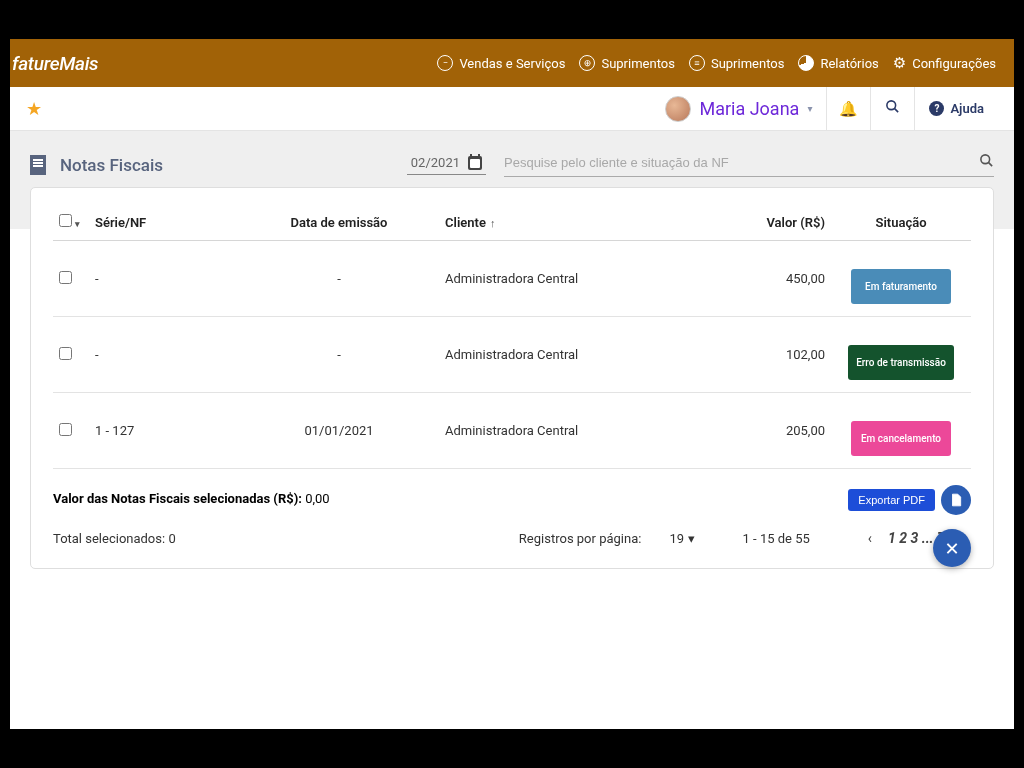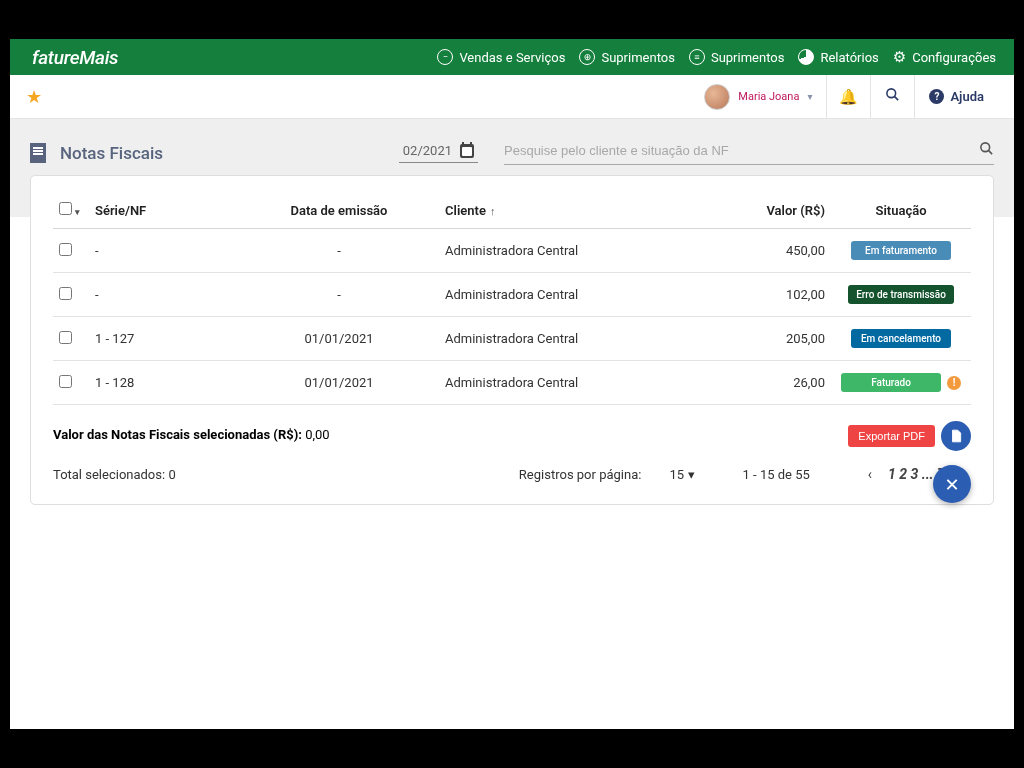--- a/index.html
+++ b/index.html
@@ -1,76 +1,76 @@
 <!DOCTYPE html>
 <html><head>
 <meta charset="utf-8">
 <style>
 * { margin: 0; padding: 0; box-sizing: border-box; }
 body { font-family: -apple-system, BlinkMacSystemFont, "Segoe UI", Roboto, sans-serif; background: #000; width: 1024px; height: 768px; overflow: hidden; display: flex; align-items: center; justify-content: center; }
 .page-wrap { width: 1004px; height: 690px; background: #fff; position: relative; }
-.topnav { background: #15803d; height: 36px; display: flex; align-items: center; padding: 0 18px 0 22px; color: #fff; }
+.topnav { background: #a16207; height: 48px; display: flex; align-items: center; padding: 0 18px 0 2px; color: #fff; }
 .logo { font-size: 19px; font-weight: 500; letter-spacing: -0.3px; font-style: italic; }
 .nav-items { margin-left: auto; display: flex; gap: 14px; align-items: center; }
 .nav-item { display: flex; align-items: center; gap: 6px; font-size: 13px; cursor: pointer; }
 .nav-icon-circle { width: 16px; height: 16px; border: 1.6px solid #fff; border-radius: 50%; display: inline-flex; align-items: center; justify-content: center; font-size: 9px; }
 
 .secondbar { height: 44px; background: #fff; border-bottom: 1px solid #e4e4e4; display: flex; align-items: center; padding: 0 16px; }
 .star { color: #f5a623; font-size: 18px; }
 .second-right { margin-left: auto; display: flex; align-items: center; gap: 0; }
 .user-seg { display: flex; align-items: center; gap: 8px; padding: 0 14px; height: 44px; cursor: pointer; }
 .avatar { width: 26px; height: 26px; border-radius: 50%; background: radial-gradient(circle at 35% 35%, #e8b896, #b8785a); border: 1px solid #ccc; }
-.username { font-size: 11px; color: #be185d; }
+.username { font-size: 18px; color: #6d28d9; }
 .chev { font-size: 10px; color: #8a93ad; }
 .icon-seg { border-left: 1px solid #e4e4e4; height: 44px; width: 44px; display: flex; align-items: center; justify-content: center; color: #2b3a67; cursor: pointer; font-size: 15px; }
 .help-seg { border-left: 1px solid #e4e4e4; height: 44px; padding: 0 14px; display: flex; align-items: center; gap: 6px; color: #2b3a67; cursor: pointer; font-size: 13px; font-weight: 600; }
 .help-icon { width: 15px; height: 15px; border-radius: 50%; background: #2b3a67; color: #fff; font-size: 10px; display: inline-flex; align-items: center; justify-content: center; font-weight: 700; }
 
 .subheader { background: #efefef; padding: 22px 20px 52px 20px; position: relative; }
 .sub-row { display: flex; align-items: center; gap: 14px; }
 .page-icon { width: 16px; height: 20px; background: #58647e; position: relative; }
 .page-icon::after { content: ''; position: absolute; top: 4px; left: 3px; width: 10px; height: 2px; background: #fff; box-shadow: 0 3px 0 #fff, 0 6px 0 #fff; }
 .page-title { color: #58647e; font-size: 17px; font-weight: 500; }
 .date-field { margin-left: auto; display: flex; align-items: center; gap: 8px; border-bottom: 1px solid #888; padding: 0 4px 4px; font-size: 13px; color: #666; }
 .cal-ic { width: 14px; height: 14px; background: #444; border-radius: 2px; position: relative; }
 .cal-ic::before { content:''; position:absolute; top:-2px; left:2px; width:2px; height:3px; background:#444; box-shadow: 8px 0 0 #444; }
 .cal-ic::after{ content:''; position:absolute; inset:3px 2px 2px 2px; background:#fff; border-radius:1px; }
-.search-field { flex: 1; margin-left: 12px; display: flex; align-items: center; border-bottom: 1px solid #aaa; padding-bottom: 4px; max-width: 490px; min-width: 0; }
+.search-field { flex: 1; margin-left: 4px; display: flex; align-items: center; border-bottom: 1px solid #aaa; padding-bottom: 4px; max-width: 490px; min-width: 0; }
 .search-field input { border: none; outline: none; font-size: 13px; width: 100%; background: transparent; color: #333; }
 .search-field input::placeholder { color: #a8a8a8; }
 .mag { color: #555; font-size: 15px; margin-left: 8px; cursor: pointer; }
 
 .card { background: #fff; border: 1px solid #dedede; border-radius: 5px; margin: -42px 20px 0 20px; padding: 16px 22px 20px; position: relative; }
 table.grid { width: 100%; border-collapse: collapse; font-size: 13px; color: #333; }
 table.grid th { text-align: left; font-weight: 600; font-size: 13px; color: #222; padding: 10px 6px; border-bottom: 1px solid #d6d6d6; }
 table.grid td { padding: 12px 6px; border-bottom: 1px solid #e3e3e3; vertical-align: middle; }
 .col-chk { width: 36px; }
 .col-serie { width: 150px; }
 .col-data { width: 200px; text-align: center; }
 .col-cliente { }
 .col-valor { width: 120px; text-align: right; }
 .col-sit { width: 140px; text-align: center; }
 input[type=checkbox] { width: 13px; height: 13px; cursor: pointer; }
 .sort-arrow { font-size: 11px; color: #555; margin-left: 4px; }
 .hdr-chev { font-size: 9px; color: #555; margin-left: 3px; }
 
-.badge { display: inline-block; min-width: 100px; padding: 4px 8px; border-radius: 3px; color: #fff; font-size: 10px; text-align: center; font-weight: 500; }
+.badge { display: inline-block; min-width: 100px; padding: 12px 8px; border-radius: 3px; color: #fff; font-size: 10px; text-align: center; font-weight: 500; margin-top: 16px; }
 .b-blue { background: #4a8cb8; }
 .b-green { background: #3fb768; }
 .b-red { background: #14532d; }
 .b-orange { background: #e5a03d; }
-.b-orange2 { background: #0369a1; }
+.b-orange2 { background: #ec4899; }
 .warn-ic { display: inline-block; width: 14px; height: 14px; border-radius: 50%; background: #f29a3d; color:#fff; font-size:10px; font-weight:700; text-align:center; line-height:14px; margin-left:6px; vertical-align:middle; }
 
 .card-footer { margin-top: 22px; font-size: 13px; position: relative; }
 .total-row { margin-bottom: 4px; }
 .total-row b { font-weight: 700; }
 .export-col { position: absolute; right: 0; top: -6px; display: flex; flex-direction: column; gap: 6px; align-items: flex-end; }
 .export-row { display: flex; align-items: center; gap: 6px; }
-.export-btn { background: #ef4444; color: #fff; font-size: 11px; padding: 5px 10px; border-radius: 3px; border: none; cursor: pointer; }
+.export-btn { background: #1d4ed8; color: #fff; font-size: 11px; padding: 5px 10px; border-radius: 3px; border: none; cursor: pointer; }
 .fab { width: 30px; height: 30px; border-radius: 50%; background: #2b5db3; color: #fff; display: inline-flex; align-items: center; justify-content: center; font-size: 13px; cursor: pointer; }
 .fab-x { width: 38px; height: 38px; border-radius: 50%; background: #2b5db3; color: #fff; display: inline-flex; align-items: center; justify-content: center; font-size: 18px; box-shadow: 0 2px 6px rgba(0,0,0,.3); margin-top: 8px; cursor: pointer; }
 
 .pager-row { display: flex; align-items: center; gap: 28px; margin-top: 22px; font-size: 13px; color: #333; }
 .sel-total { flex: 0 0 auto; }
 .rpp-lbl { margin-left: auto; }
 .rpp-val { display: inline-flex; align-items: center; gap: 4px; cursor: pointer; }
 .range-txt { margin-left: 20px; }
 .pager { display: flex; align-items: center; gap: 4px; margin-left: 24px; }
 .pg-btn { font-size: 14px; color: #444; cursor: pointer; padding: 2px 6px; }
@@ -181,28 +181,20 @@
             <td class="col-sit" style="text-align:center"><span class="badge b-red">Erro de transmissão</span></td>
           </tr>
           <tr>
             <td class="col-chk"><input type="checkbox" style=""></td>
             <td class="col-serie">1 - 127</td>
             <td class="col-data" style="text-align:center">01/01/2021</td>
             <td class="col-cliente">Administradora Central</td>
             <td class="col-valor" style="text-align:right">205,00</td>
             <td class="col-sit" style="text-align:center"><span class="badge b-orange2">Em cancelamento</span></td>
           </tr>
-          <tr>
-            <td class="col-chk"><input type="checkbox" style=""></td>
-            <td class="col-serie">1 - 128</td>
-            <td class="col-data" style="text-align:center">01/01/2021</td>
-            <td class="col-cliente">Administradora Central</td>
-            <td class="col-valor" style="text-align:right">26,00</td>
-            <td class="col-sit" style="text-align:center"><span class="badge b-green">Faturado</span><span class="warn-ic">!</span></td>
-          </tr>
         </tbody>
     </table>
 
     <div class="card-footer">
       <div class="export-col">
         <div class="export-row">
           <button class="export-btn">Exportar PDF</button>
           <span class="fab">
               <svg width="14" height="14" viewBox="0 0 24 24" fill="#fff">
                 <path d="M6 2h9l5 5v15H6z" fill="#fff"></path>
@@ -212,21 +204,21 @@
         </div>
         <span class="fab-x">✕</span>
       </div>
 
       <div class="total-row"><b><span>Valor das Notas Fiscais selecionadas (R$): </span></b><span>0,00</span></div>
 
       <div class="pager-row">
         <span class="sel-total"><span>Total selecionados: </span><span>0</span></span>
         <span class="rpp-lbl">Registros por página:</span>
         <span class="rpp-val">
-            <span>15</span> 
+            <span>19</span> 
             <span>▾</span>
           </span>
         <span class="range-txt">1 - 15 de 55</span>
         <span class="pager">
           <span class="pg-btn">‹</span>
           <span class="pg-btn bold"><span>1 2 3 ... 7</span></span>
           <span class="pg-btn">›</span>
         </span>
       </div>
     </div>

